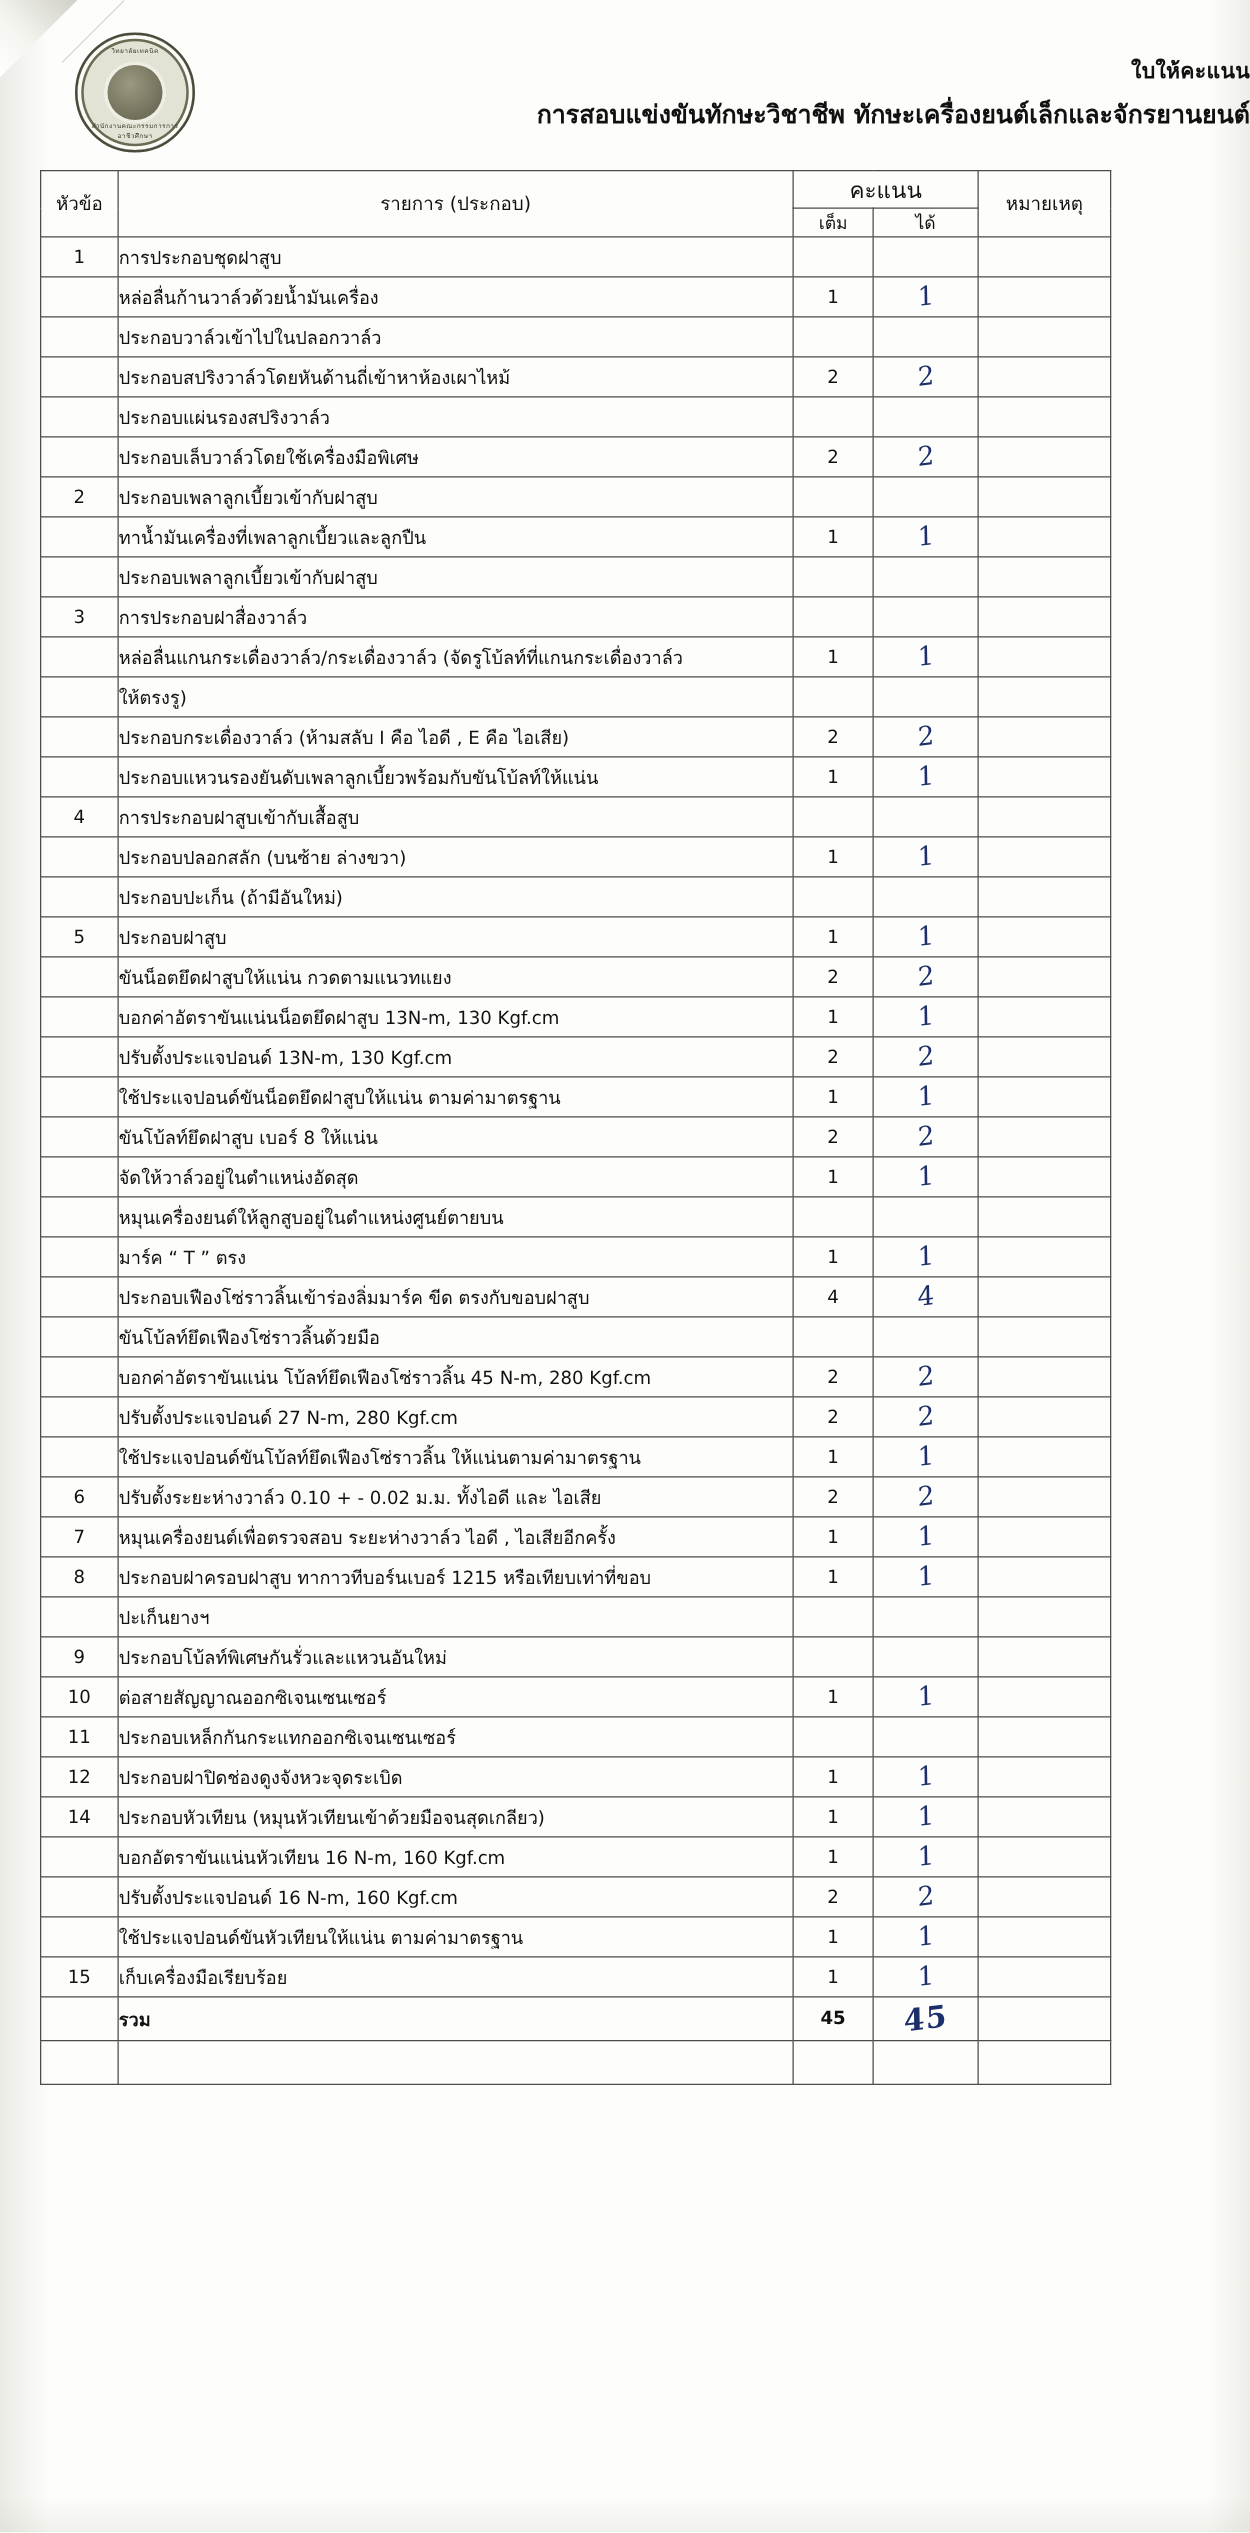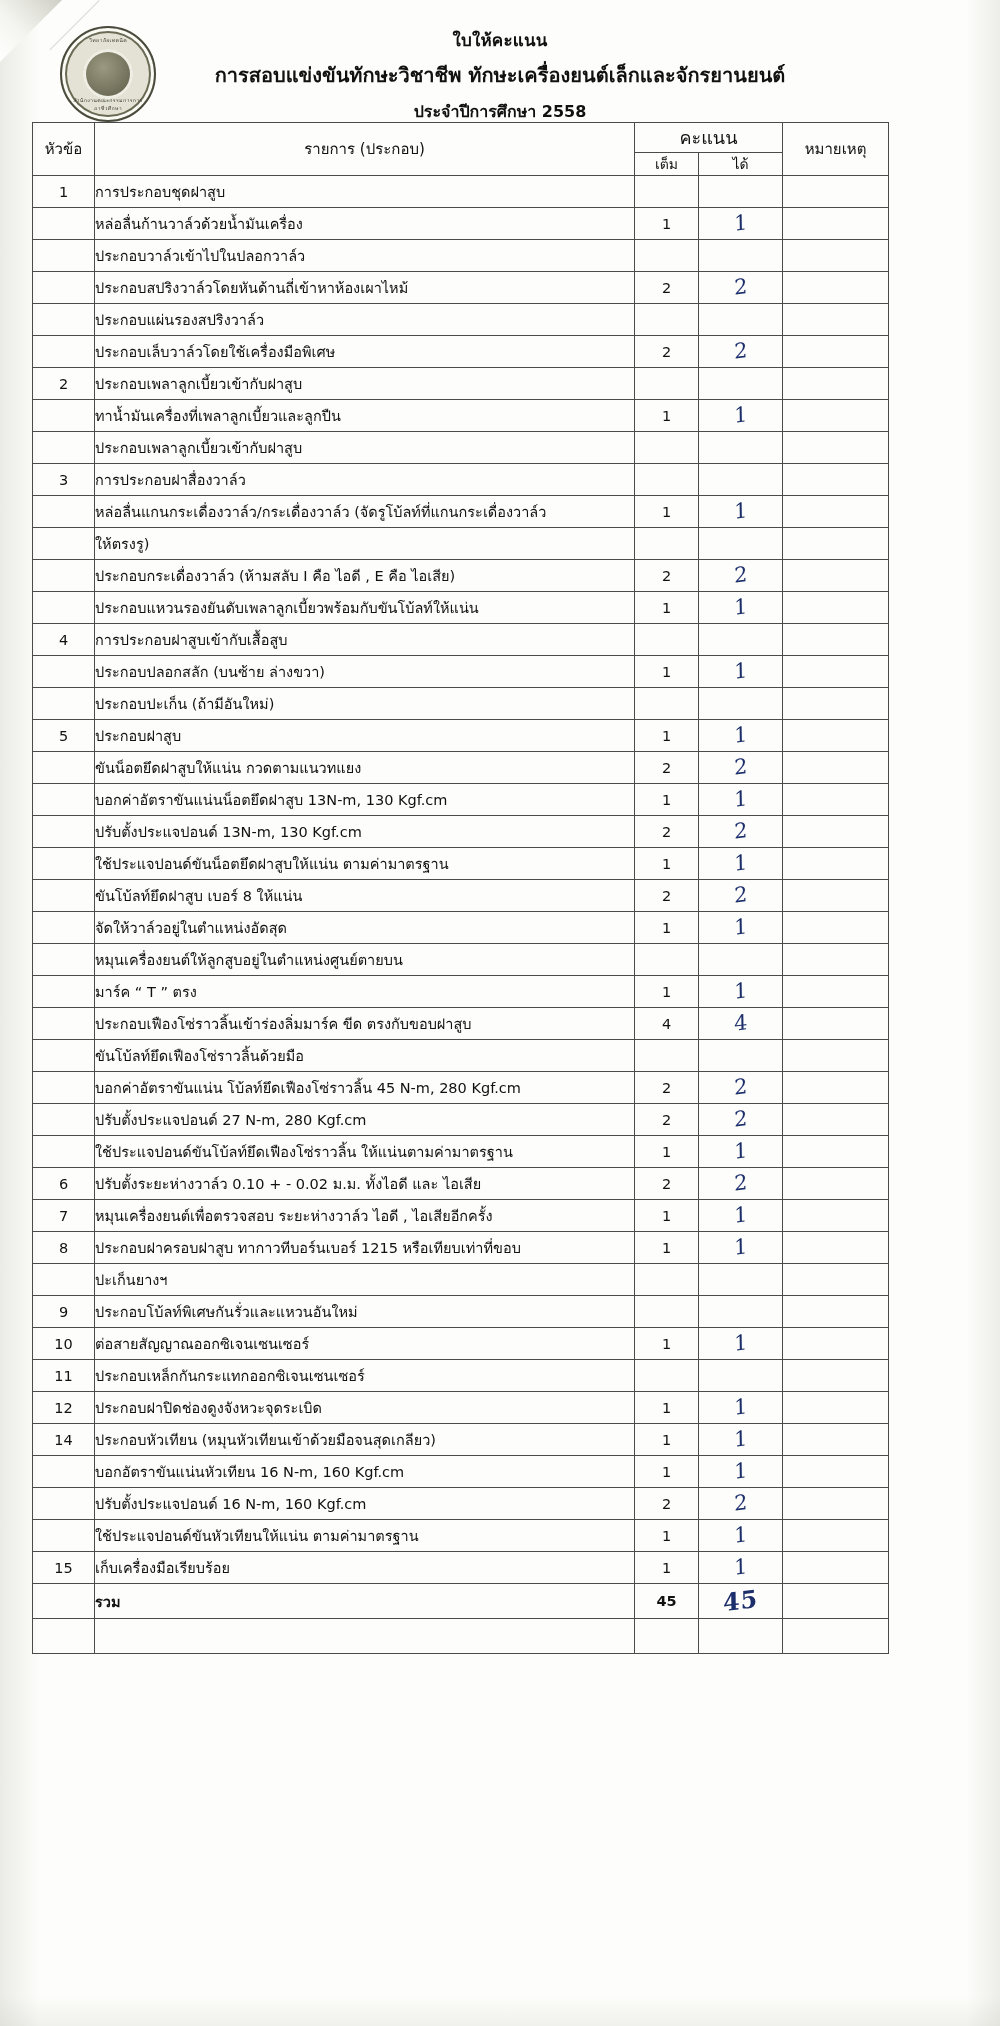--- a/index.html
+++ b/index.html
@@ -44,24 +44,24 @@
     width: 70px; height: 70px;
     border-bottom: 1px solid #b9b9ae;
     transform: rotate(-45deg);
     transform-origin: 0 0;
     opacity: .55;
   }
 
   
   .header {
     position: absolute;
-    top: 26px;
+    top: 42px;
     left: 0;
     width: 1000px;
-    text-align: center;
+    text-align: right;
   }
   .title-1 {
     font-size: 17px;
     font-weight: bold;
     letter-spacing: .2px;
     margin-bottom: 6px;
   }
   .title-2 {
     font-size: 20px;
     font-weight: bold;
@@ -104,21 +104,21 @@
     font-size: 5px;
     letter-spacing: .3px;
     color: #3c3b2c;
     transform: scaleX(1.05);
   }
   .seal-text.bottom { top: auto; bottom: 8px; }
 
   
   table.grade {
     position: absolute;
-    top: 122px;
+    top: 136px;
     left: 32px;
     width: 818px;
     border-collapse: collapse;
     table-layout: fixed;
     font-size: 14.5px;
   }
   table.grade td, table.grade th {
     border: 1px solid #4b4b4b;
     padding: 0;
     vertical-align: middle;
@@ -172,21 +172,20 @@
   <div class="fold-line"></div>
 
   <div class="seal">
     <div class="seal-text">วิทยาลัยเทคนิค</div>
     <div class="seal-text bottom">สำนักงานคณะกรรมการการอาชีวศึกษา</div>
   </div>
 
   <div class="header">
     <div class="title-1">ใบให้คะแนน</div>
     <div class="title-2">การสอบแข่งขันทักษะวิชาชีพ ทักษะเครื่องยนต์เล็กและจักรยานยนต์</div>
-    <div class="title-3">ประจำปีการศึกษา 2558</div>
   </div>
 
   <table class="grade">
     <colgroup>
       <col class="c-no">
         <col class="c-item">
         <col class="c-full">
         <col class="c-got">
         <col class="c-note">
     </colgroup>

